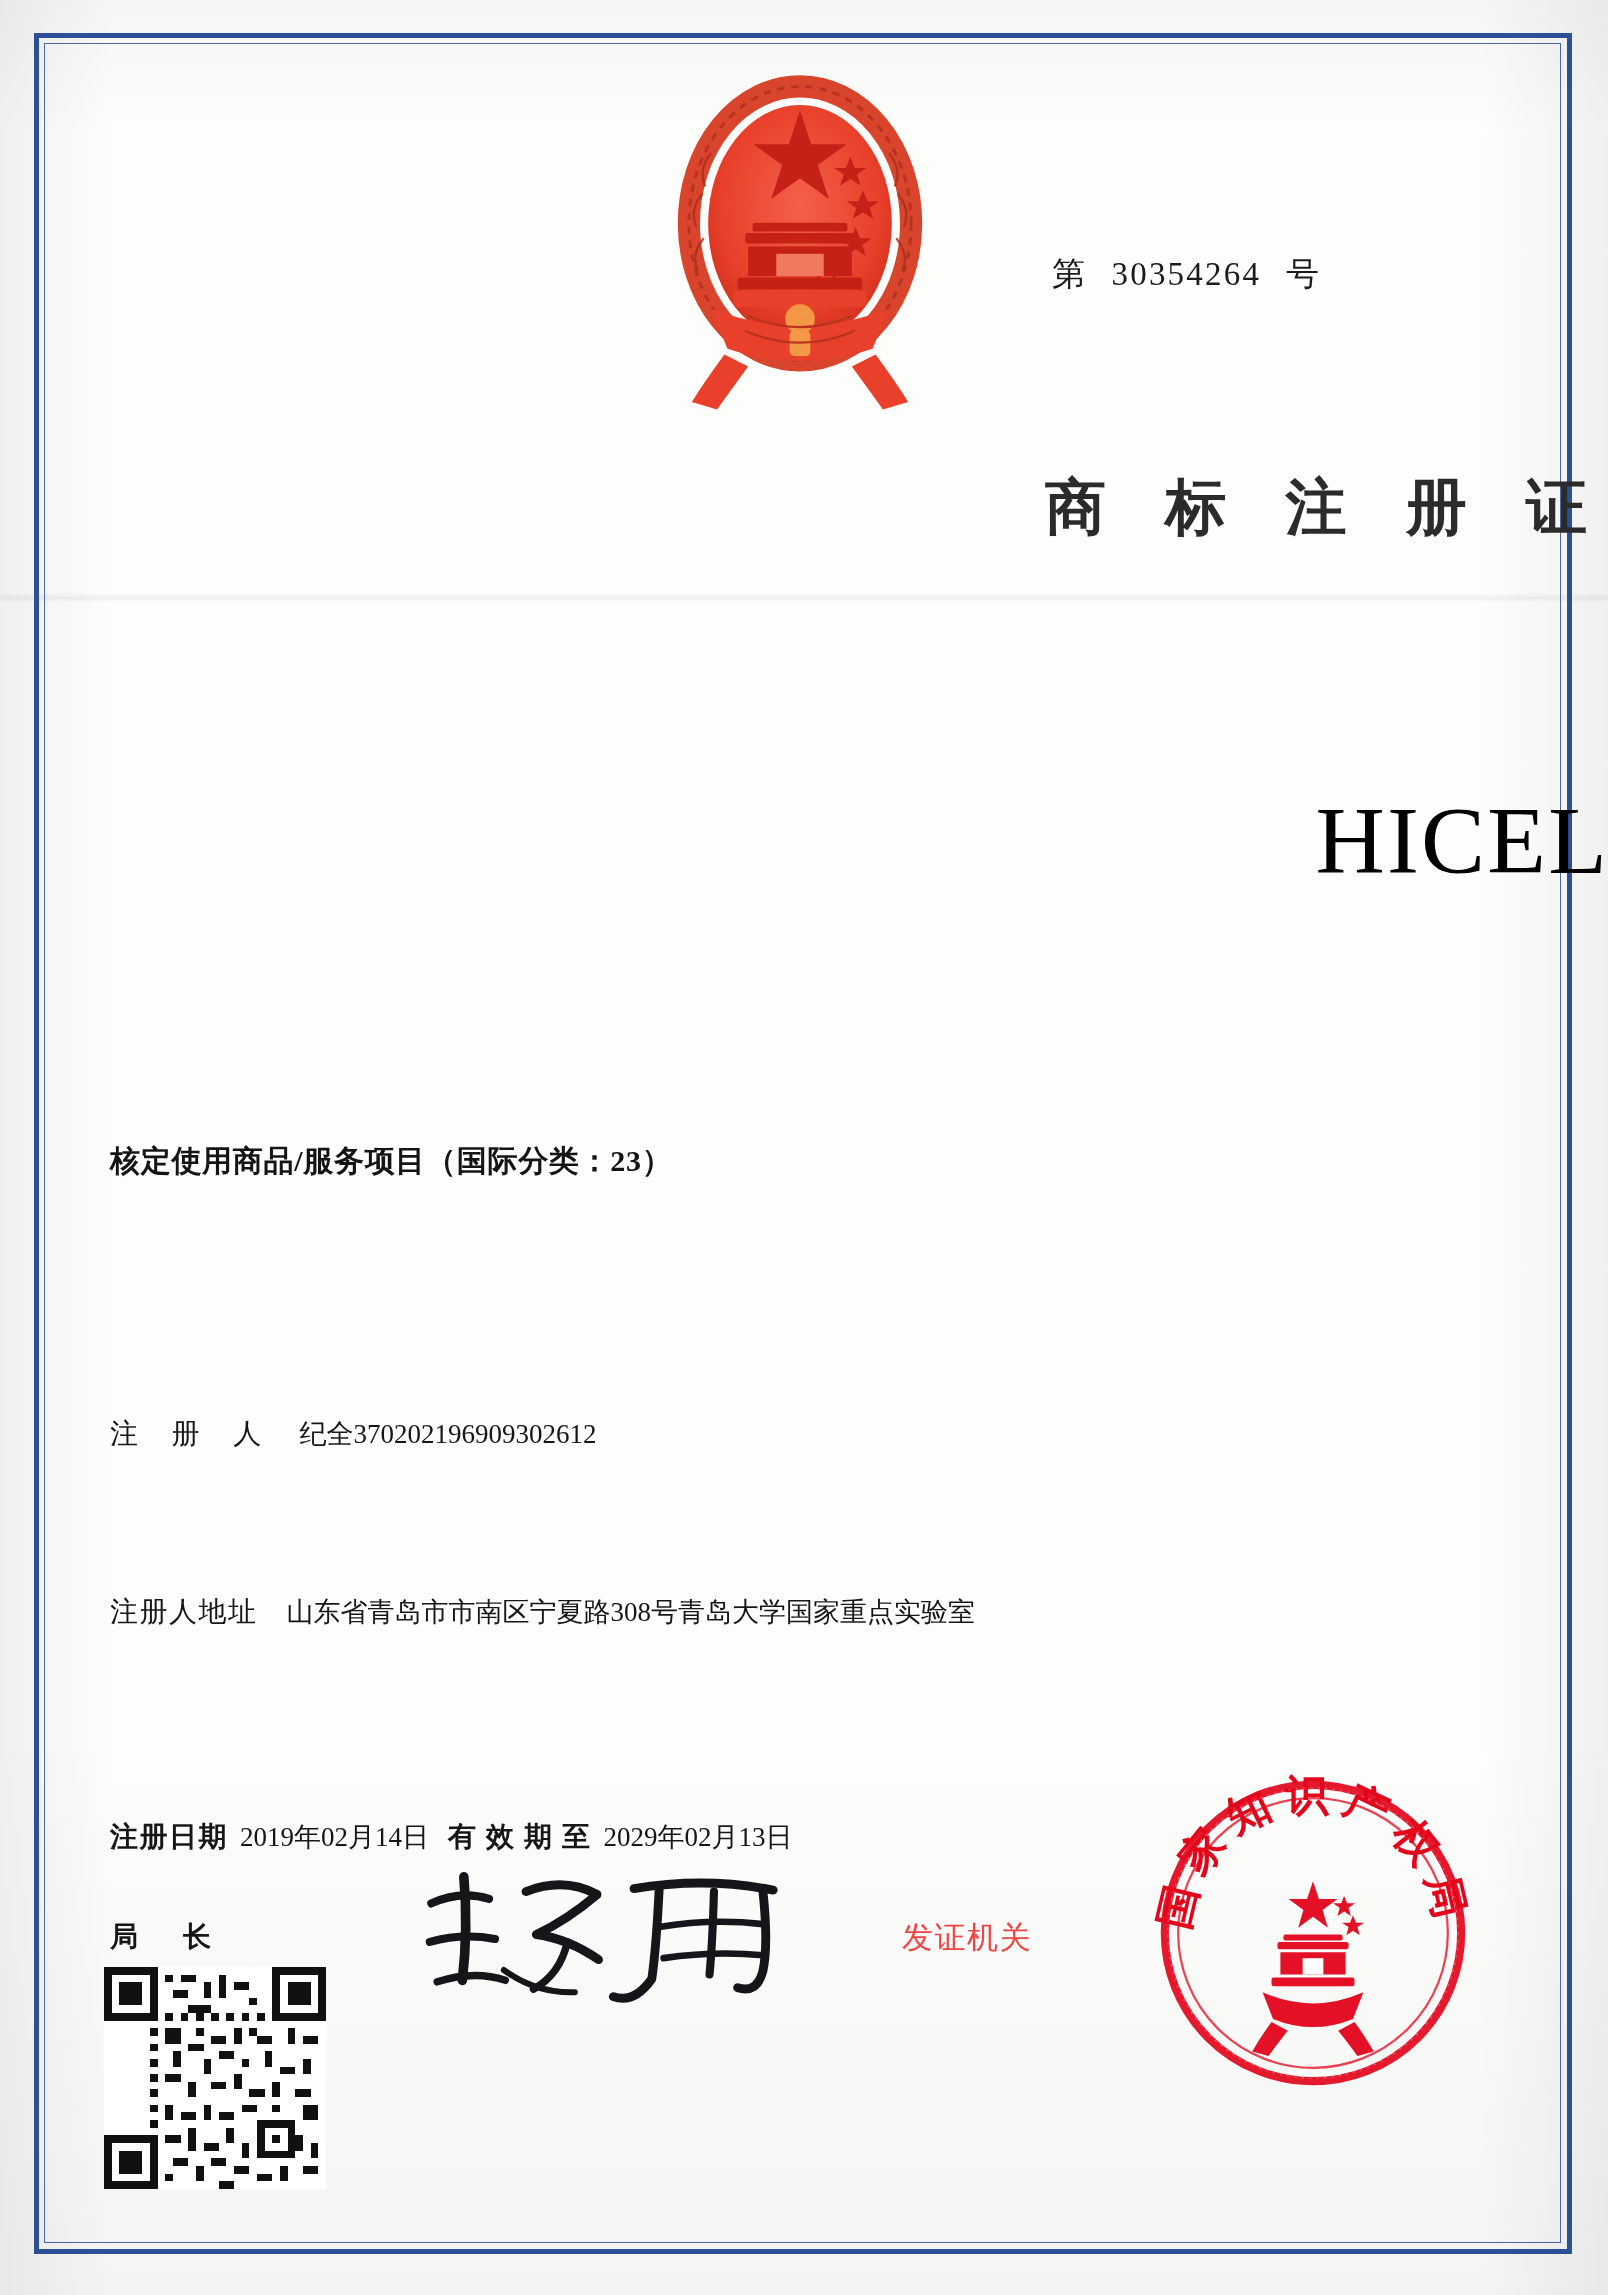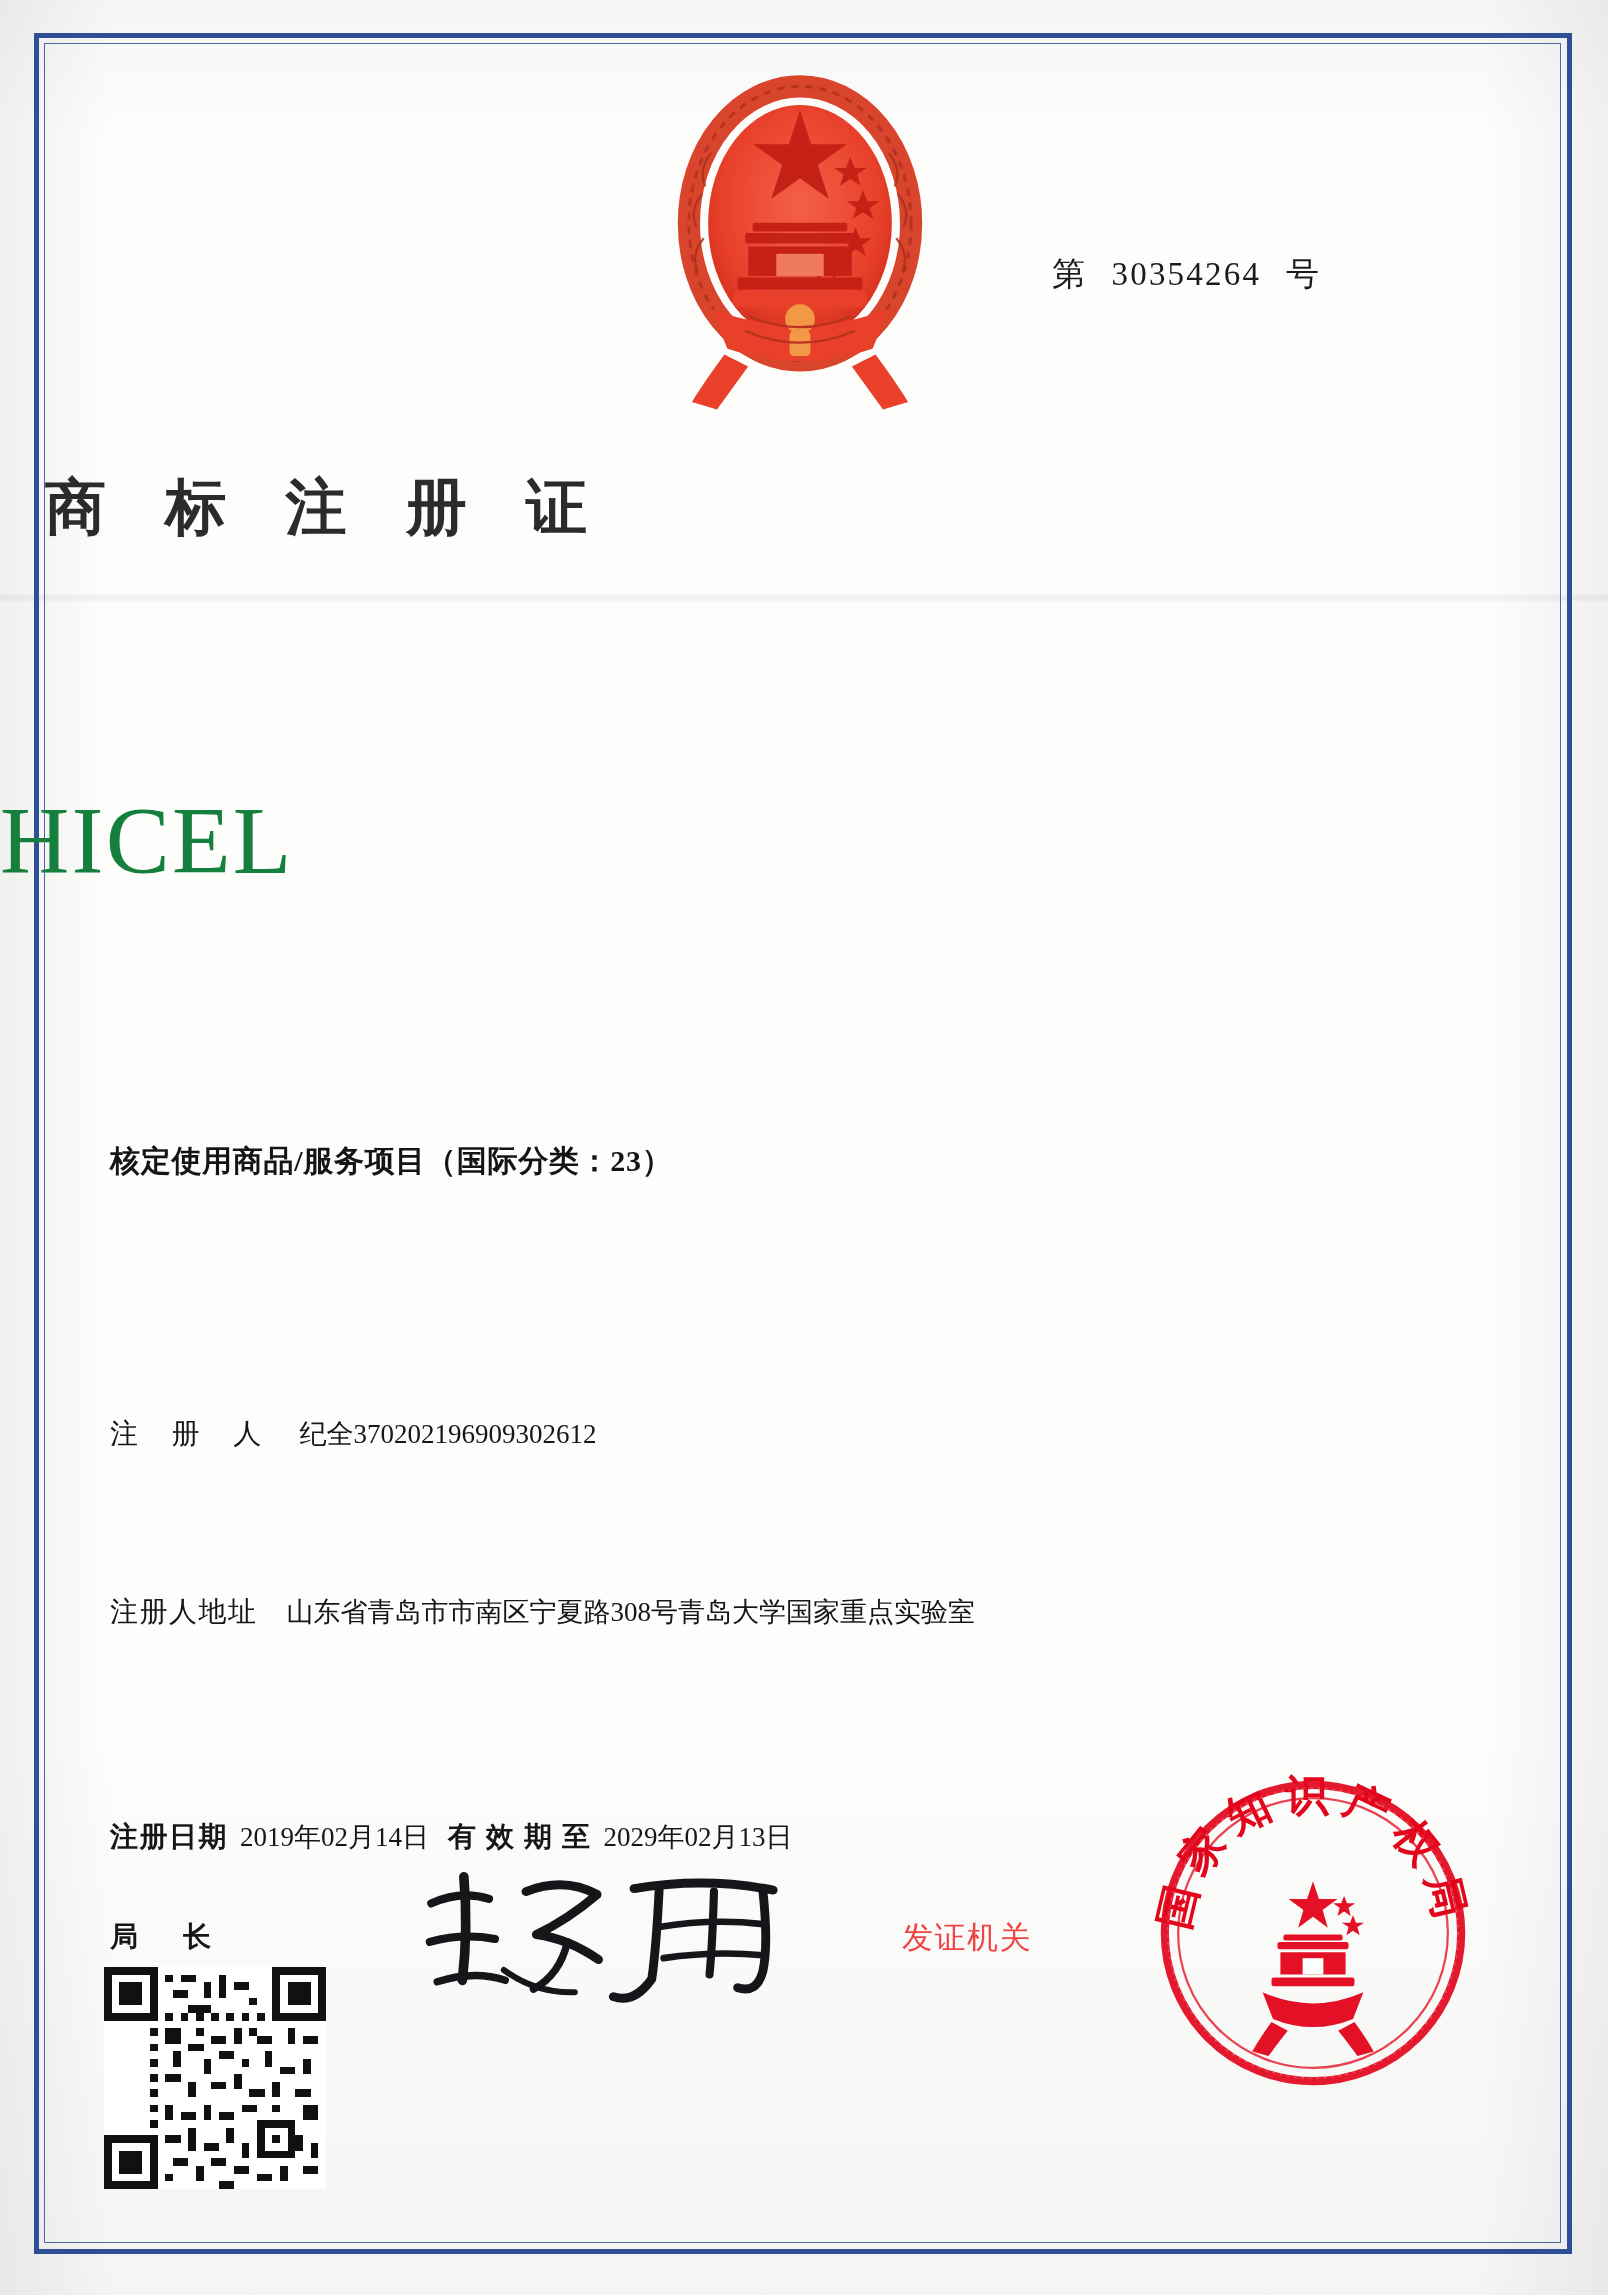--- a/index.html
+++ b/index.html
@@ -106,40 +106,39 @@
   #cert-number .num {
     margin: 0 25px;
     letter-spacing: 2.2px;
   }
 
   #doc-title {
     position: absolute;
     left: 0;
     right: 0;
     top: 467px;
-    text-align: left;
+    text-align: right;
     font-size: 61px;
     letter-spacing: 22px;
     color: #2b2b2b;
     font-family: "Liberation Serif", "DejaVu Serif", serif;
     font-weight: 600;
     text-indent: 22px;
-    margin-left: 23px;
   }
 
   
   #trademark {
     position: absolute;
     left: 0;
     right: 0;
     top: 785px;
-    text-align: left;
+    text-align: right;
     font-size: 96px;
     letter-spacing: 2.2px;
-    color: #15803d;
+    color: #000000;
     font-family: "Liberation Serif", "DejaVu Serif", serif;
   }
   #goods-heading {
     position: absolute;
     left: 110px;
     top: 1141px;
     font-size: 30px;
     font-weight: bold;
     color: #141414;
     letter-spacing: 0.7px;

